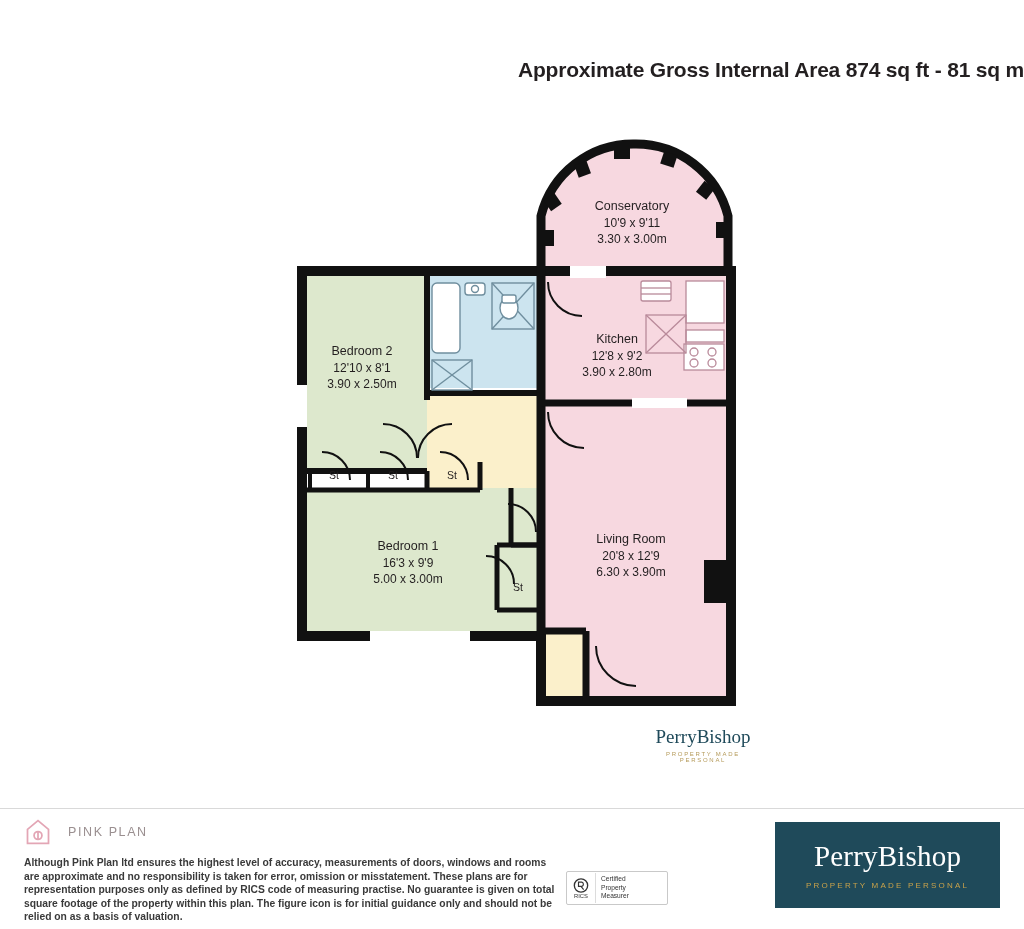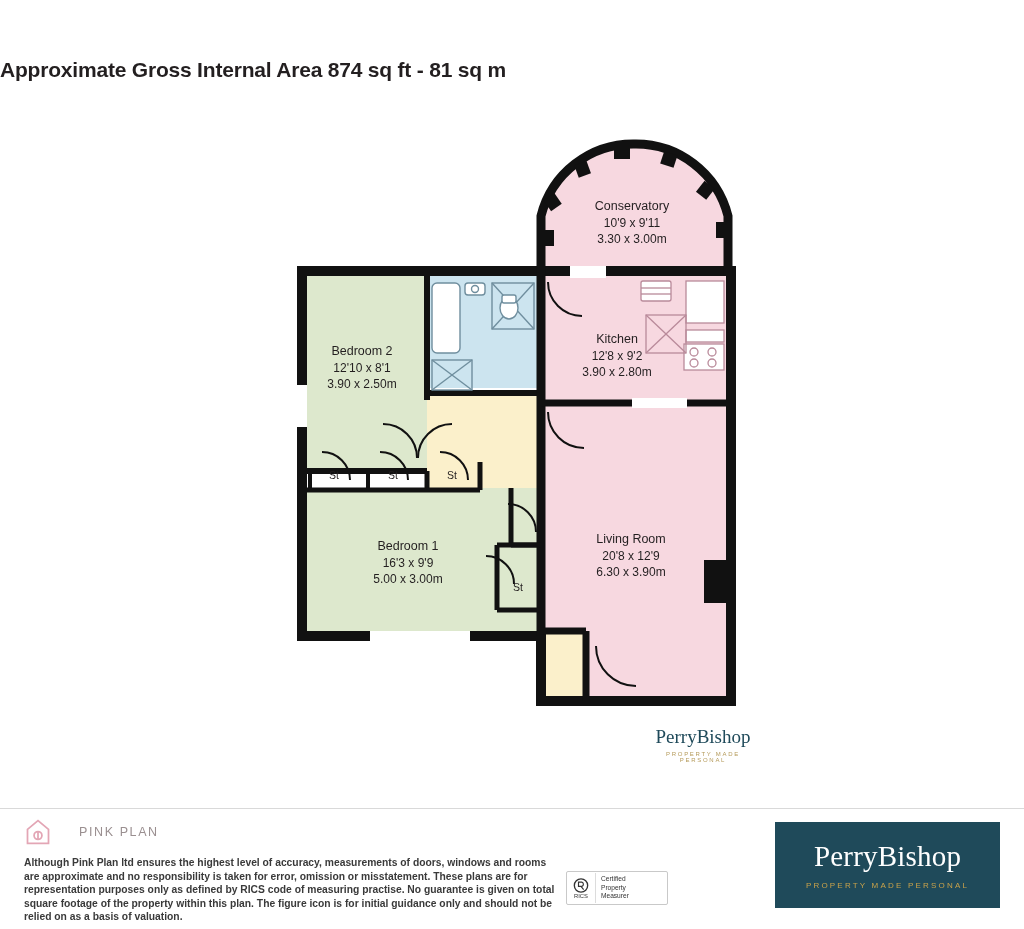--- a/index.html
+++ b/index.html
@@ -6,40 +6,40 @@
   body{
     width:1024px;height:929px;
     background:#ffffff;
     font-family:"Liberation Sans", sans-serif;
     color:#1a1a1a;
     position:relative;
     overflow:hidden;
   }
   .title{
     position:absolute;top:58px;left:0;width:1024px;
-    text-align:left;
+    text-align:right;
     font-size:21px;font-weight:bold;letter-spacing:-0.2px;
     color:#231f20;
   }
   
   #plan{position:absolute;left:0;top:0;width:1024px;height:800px;}
   .room-label{
     font-family:"Liberation Sans", sans-serif;
     fill:#231f20;
     text-anchor:middle;
   }
   .room-name{font-size:12.5px;}
   .room-dim{font-size:12px;}
   .st-label{font-size:10.5px;}
   
   .footer-rule{
     position:absolute;left:0;top:808px;width:1024px;height:1px;background:#d9d9d9;
   }
   .pinkplan{
-    position:absolute;left:24px;top:818px;display:flex;align-items:center;gap:27px;
+    position:absolute;left:24px;top:818px;display:flex;align-items:center;gap:16px;
   }
   .pp-icon{width:28px;height:28px;}
   .pp-text{
     font-size:12.5px;letter-spacing:1.6px;color:#9a8f90;font-weight:normal;
   }
   .disclaimer{
     position:absolute;left:24px;top:856px;width:540px;
     font-size:10.3px;line-height:13.6px;color:#3a3a3a;font-weight:bold;
   }
   .rics{

